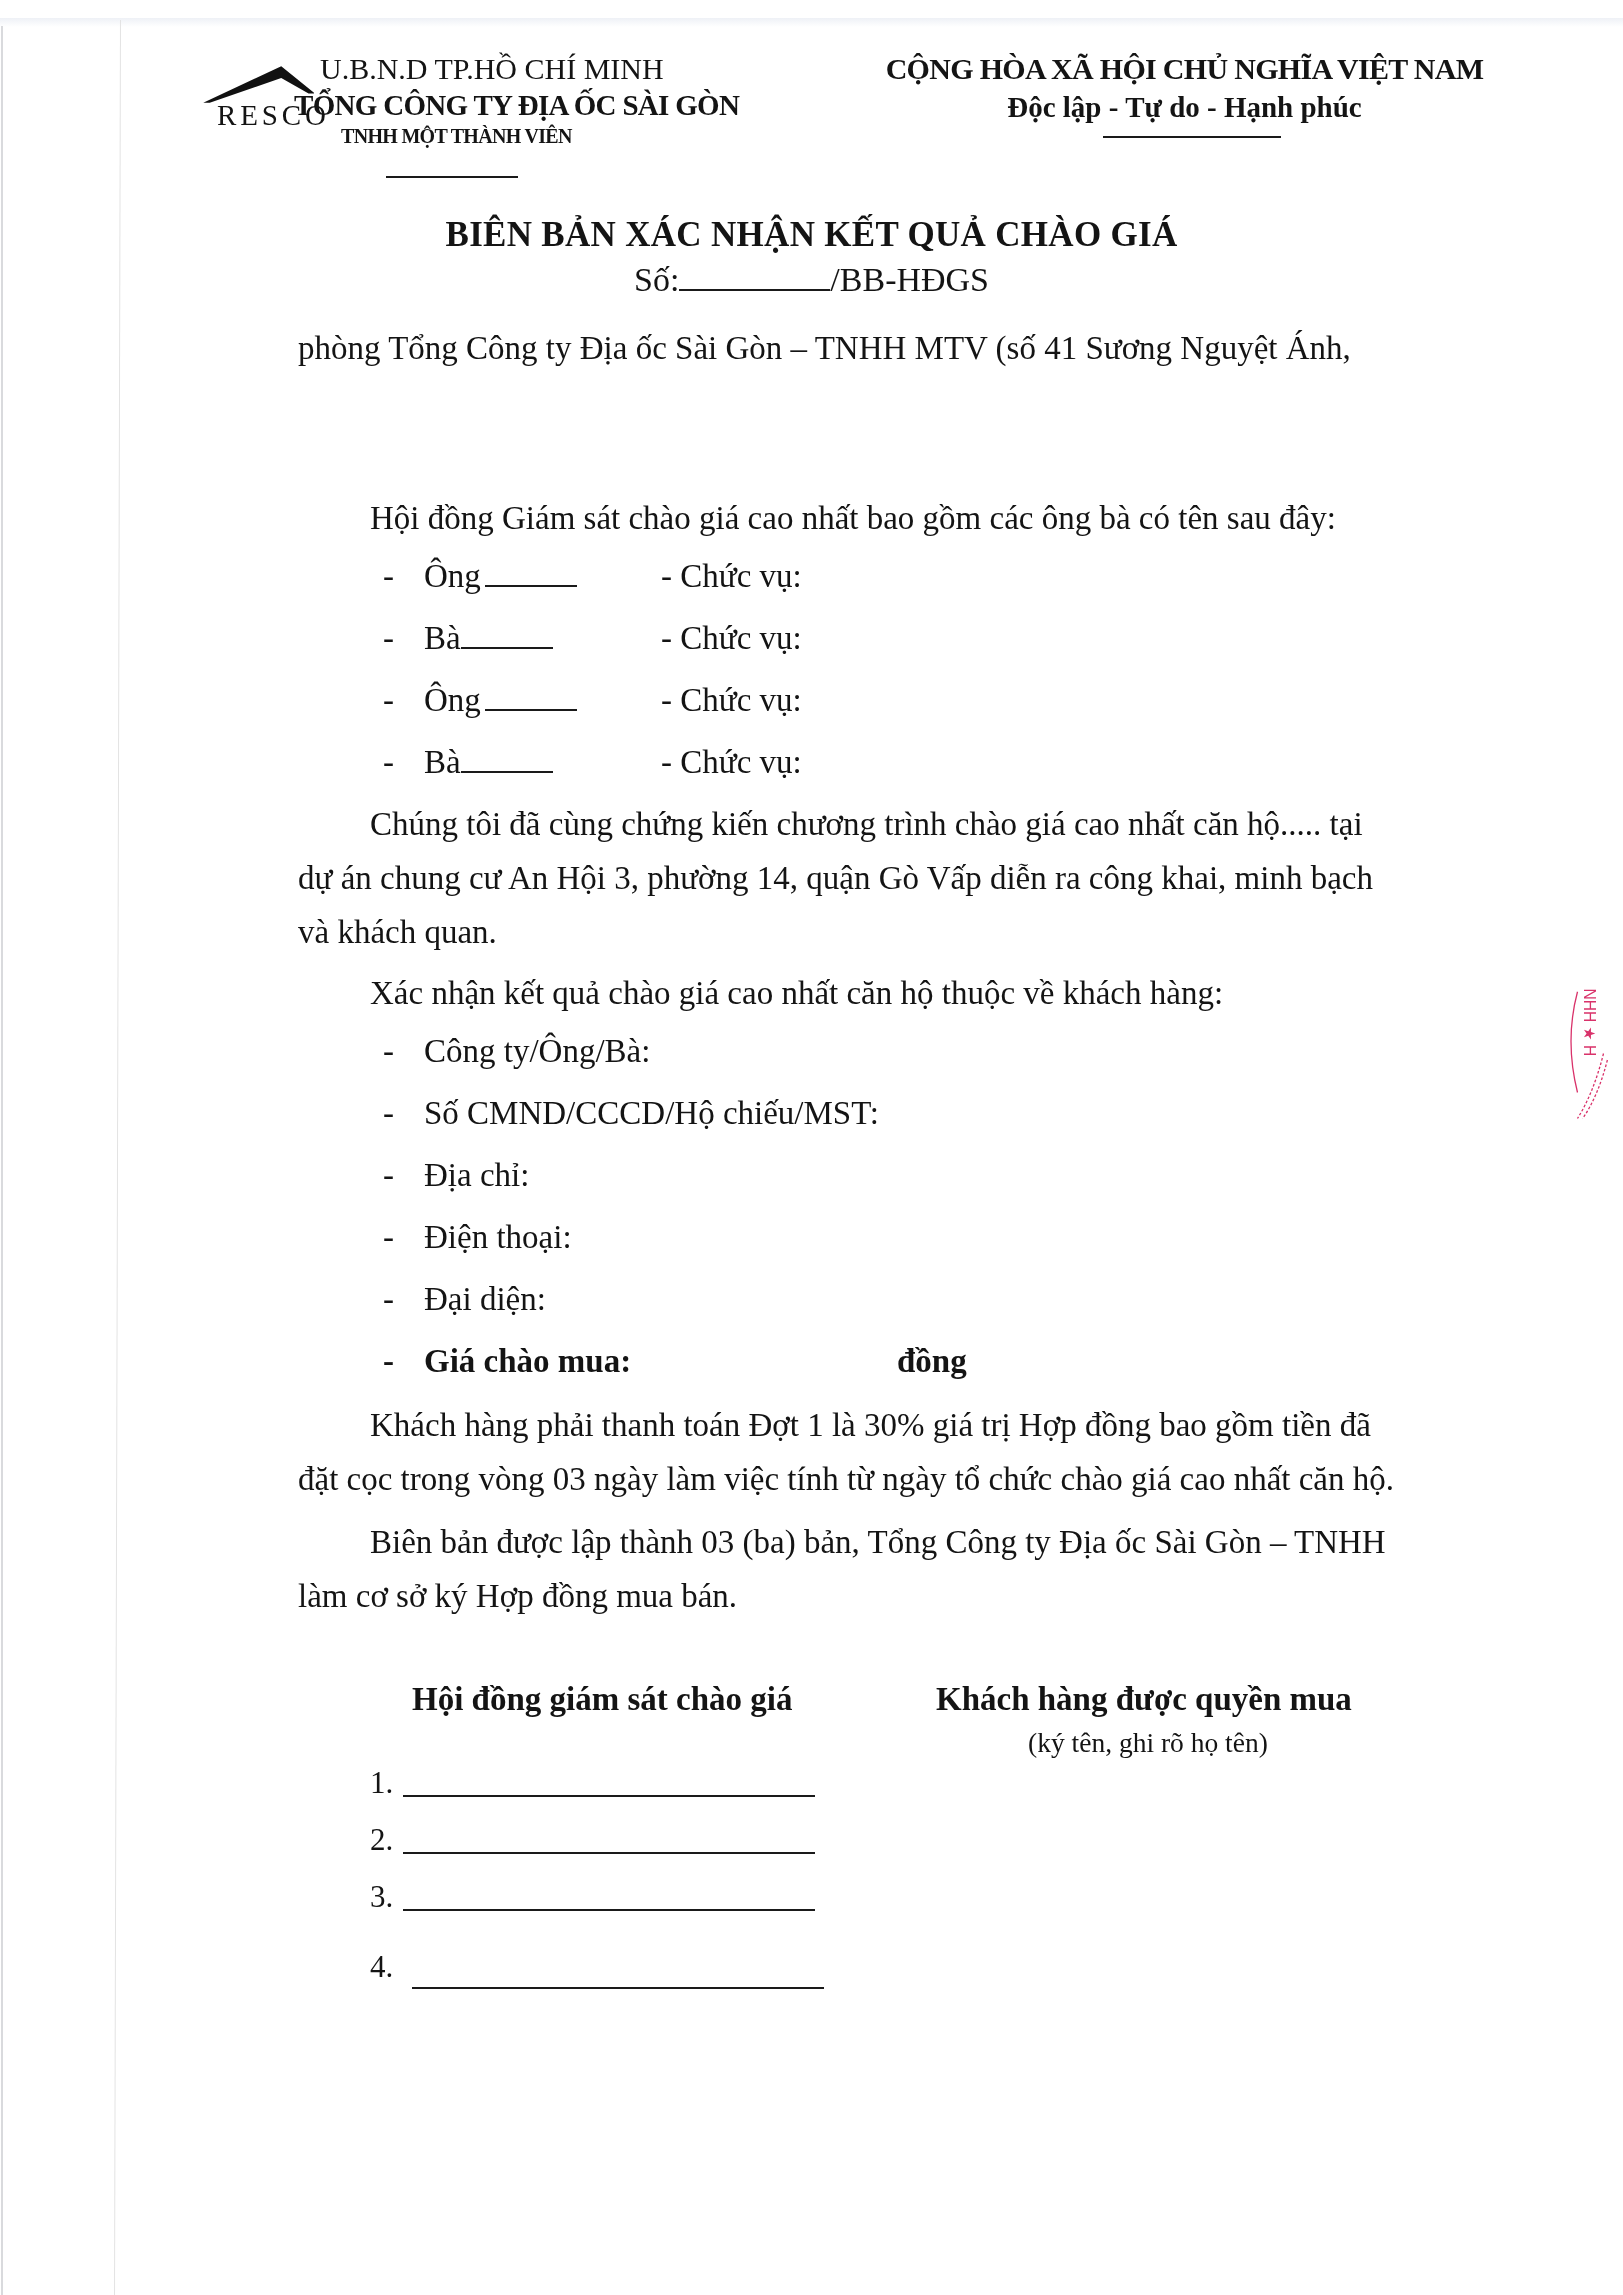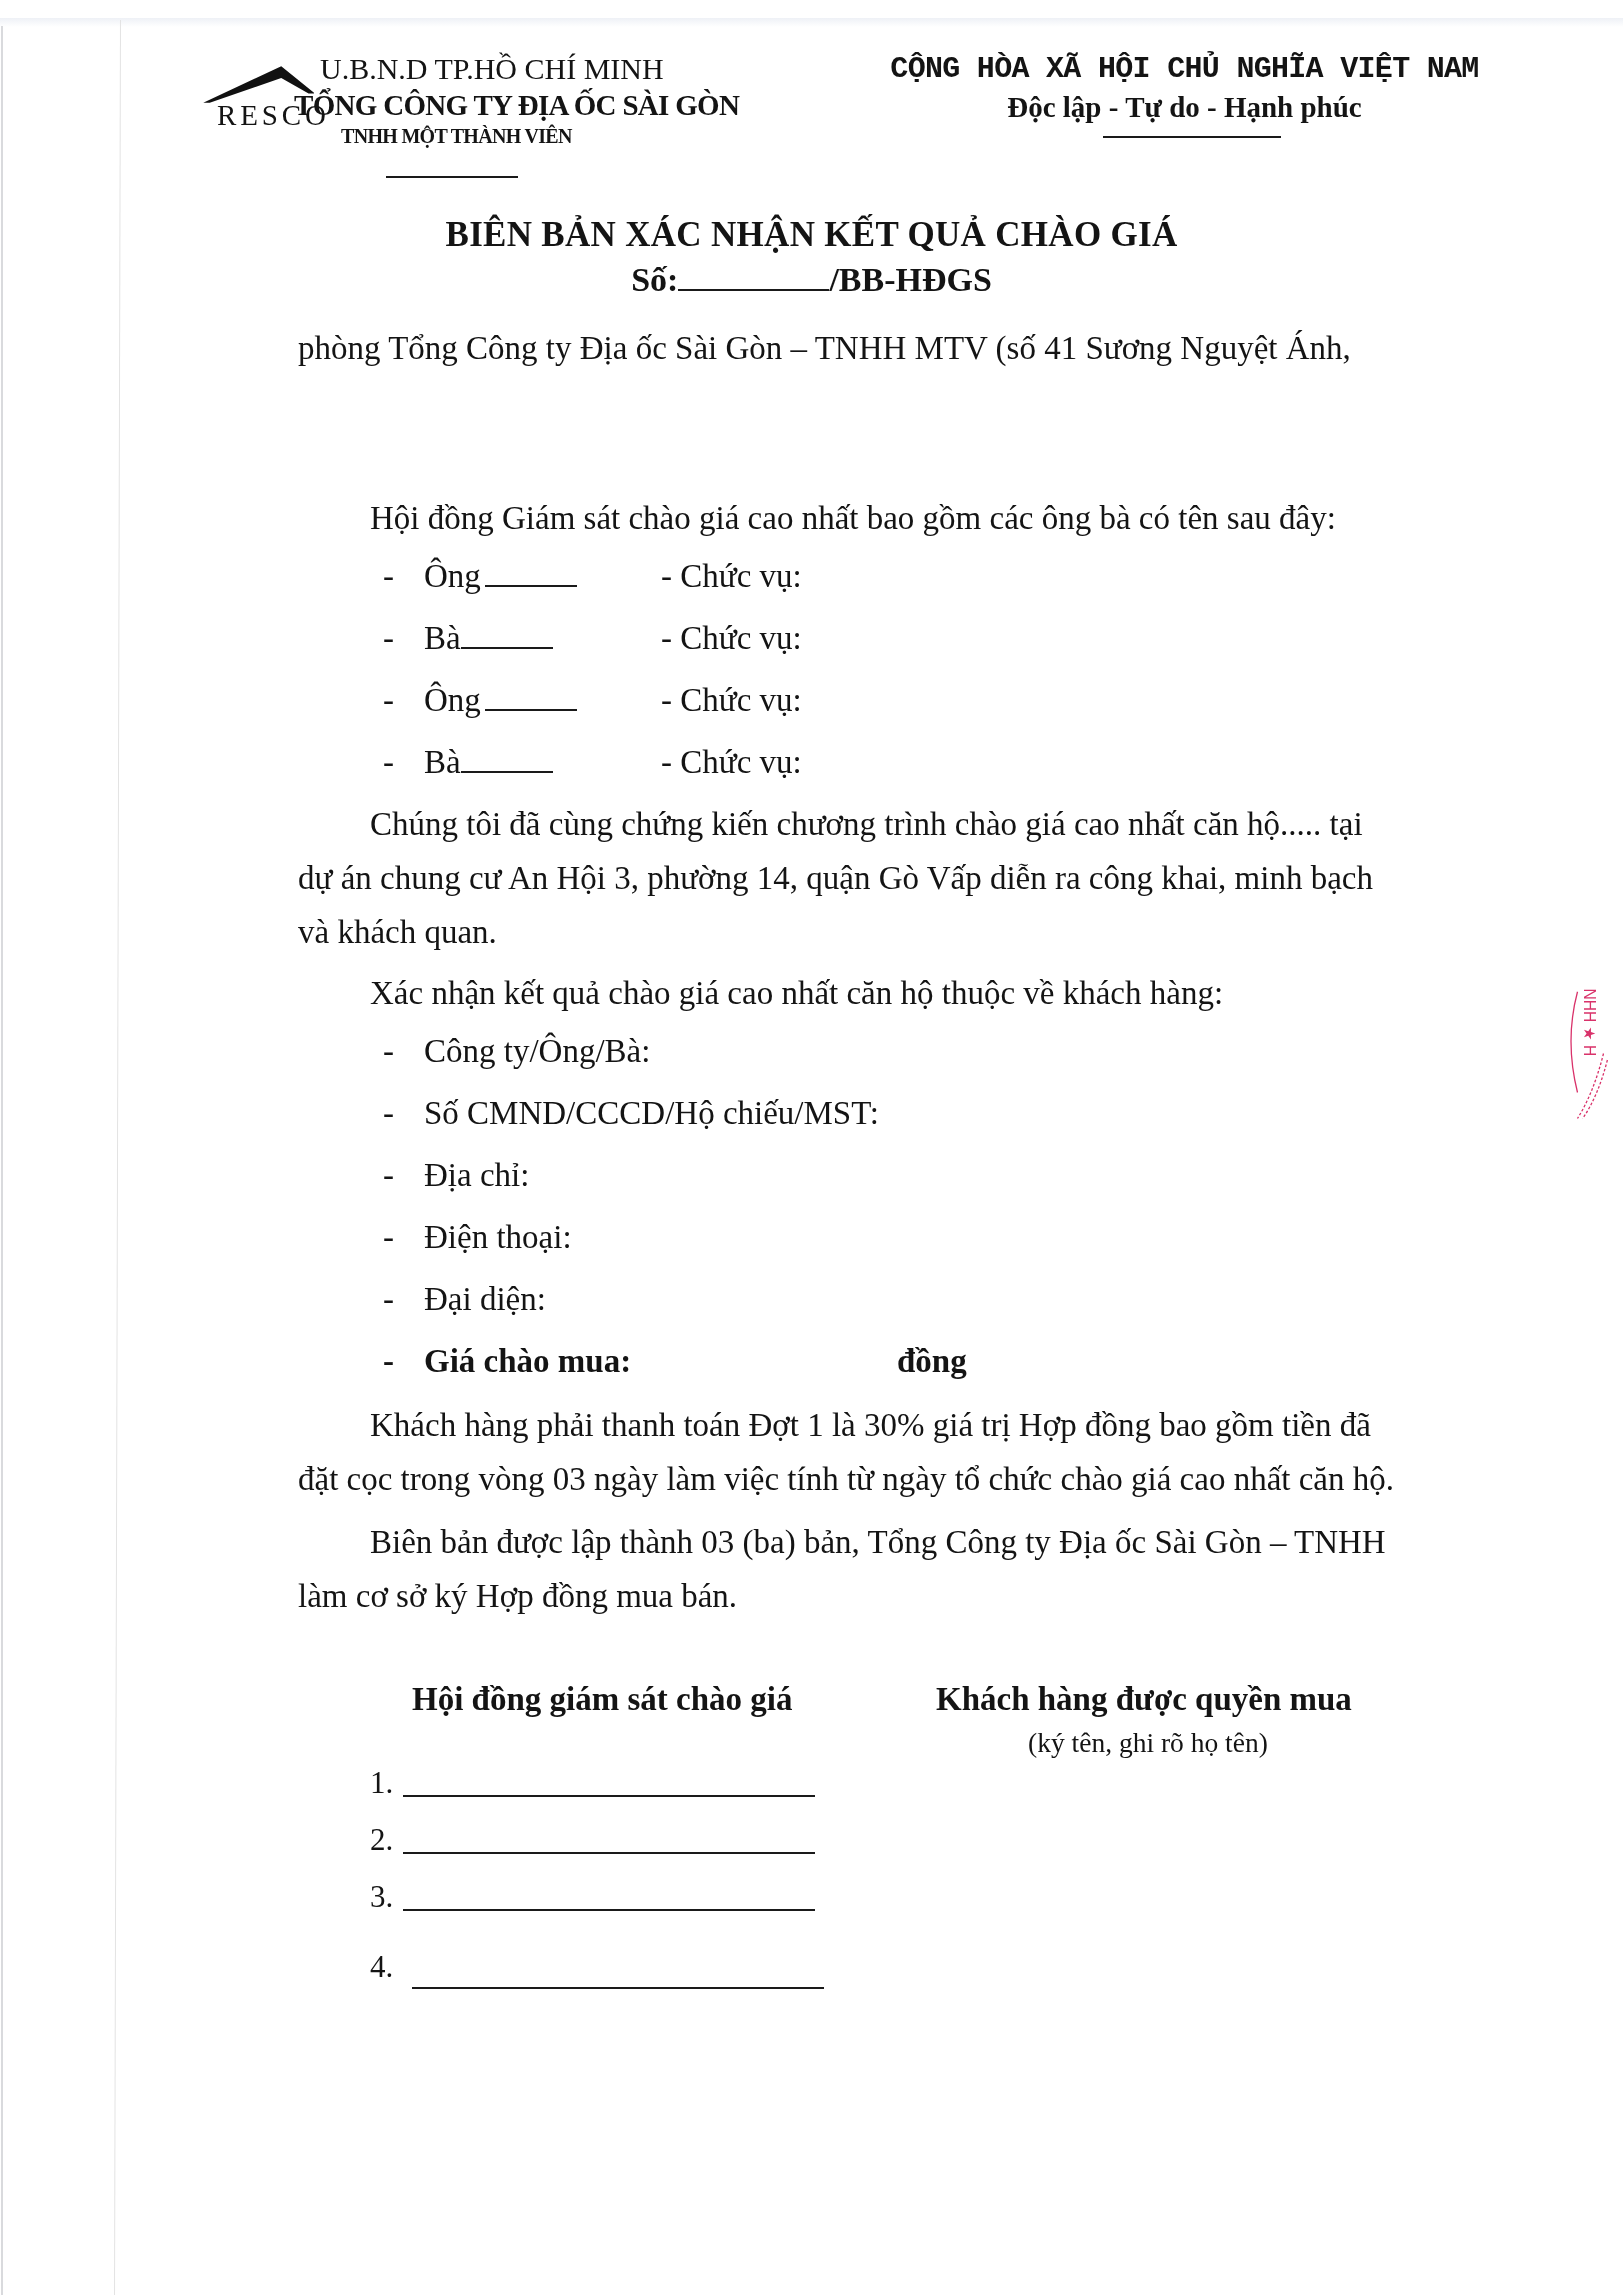--- a/index.html
+++ b/index.html
@@ -12,26 +12,26 @@
   .hdr-left { position: absolute; left: 196px; top: 52px; width: 628px; }
   .logo { position: absolute; left: 6.5px; top: 13px; width: 79px; height: 59px; }
   .logo svg { position: absolute; left: 0; top: 0; }
   .logo-text { position: absolute; left: 14.4px; top: 34px; font-size: 29px; letter-spacing: 3.9px; font-weight: normal; }
   .org-line1 { position: absolute; left: 124px; top: 0; font-size: 30px; white-space: nowrap; }
   .org-line2 { position: absolute; left: 98px; top: 37px; font-size: 29px; font-weight: bold; white-space: nowrap; letter-spacing: -0.7px; }
   .org-line3 { position: absolute; left: 145px; top: 73px; font-size: 20px; font-weight: bold; white-space: nowrap; letter-spacing: -0.7px; }
   .org-rule { position: absolute; left: 190px; top: 124px; width: 132px; height: 2px; background: #1a1a1a; }
 
   .hdr-right { position: absolute; left: 844px; top: 52px; width: 681px; text-align: center; }
-  .nation { font-size: 30px; font-weight: bold; white-space: nowrap; letter-spacing: -0.7px; font-family: Liberation Mono, monospace; }
+  .nation { font-size: 30px; font-weight: bold; white-space: nowrap; letter-spacing: -0.7px; }
   .motto { font-size: 29px; font-weight: bold; margin-top: 5.2px; white-space: nowrap; }
   .motto-rule { width: 178px; height: 2px; background: #1a1a1a; margin: 11.8px auto 0 auto; position: relative; left: 7.9px; }
 
   .title { position: absolute; left: 0; width: 1623px; top: 215px; text-align: center; font-size: 35px; font-weight: bold; letter-spacing: 0.3px; }
-  .docno { position: absolute; left: 0; width: 1623px; top: 261px; text-align: center; font-size: 34px; font-weight: bold; }
+  .docno { position: absolute; left: 0; width: 1623px; top: 261px; text-align: center; font-size: 34px; }
   .blank { display: inline-block; border-bottom: 2px solid #1a1a1a; vertical-align: baseline; height: 0.7px; }
 
   .body { position: absolute; left: 298px; width: 1191px; font-size: 33px; line-height: 54px; }
   .line { white-space: nowrap; }
   .dash-item { position: relative; height: 62px; white-space: nowrap; }
   .dash { position: absolute; left: 85px; }
   .dash-label { position: absolute; left: 126px; }
   .role { position: absolute; left: 363px; }
   .field-item { position: relative; height: 62px; white-space: nowrap; }
   .field-item .dash { left: 85px; }

